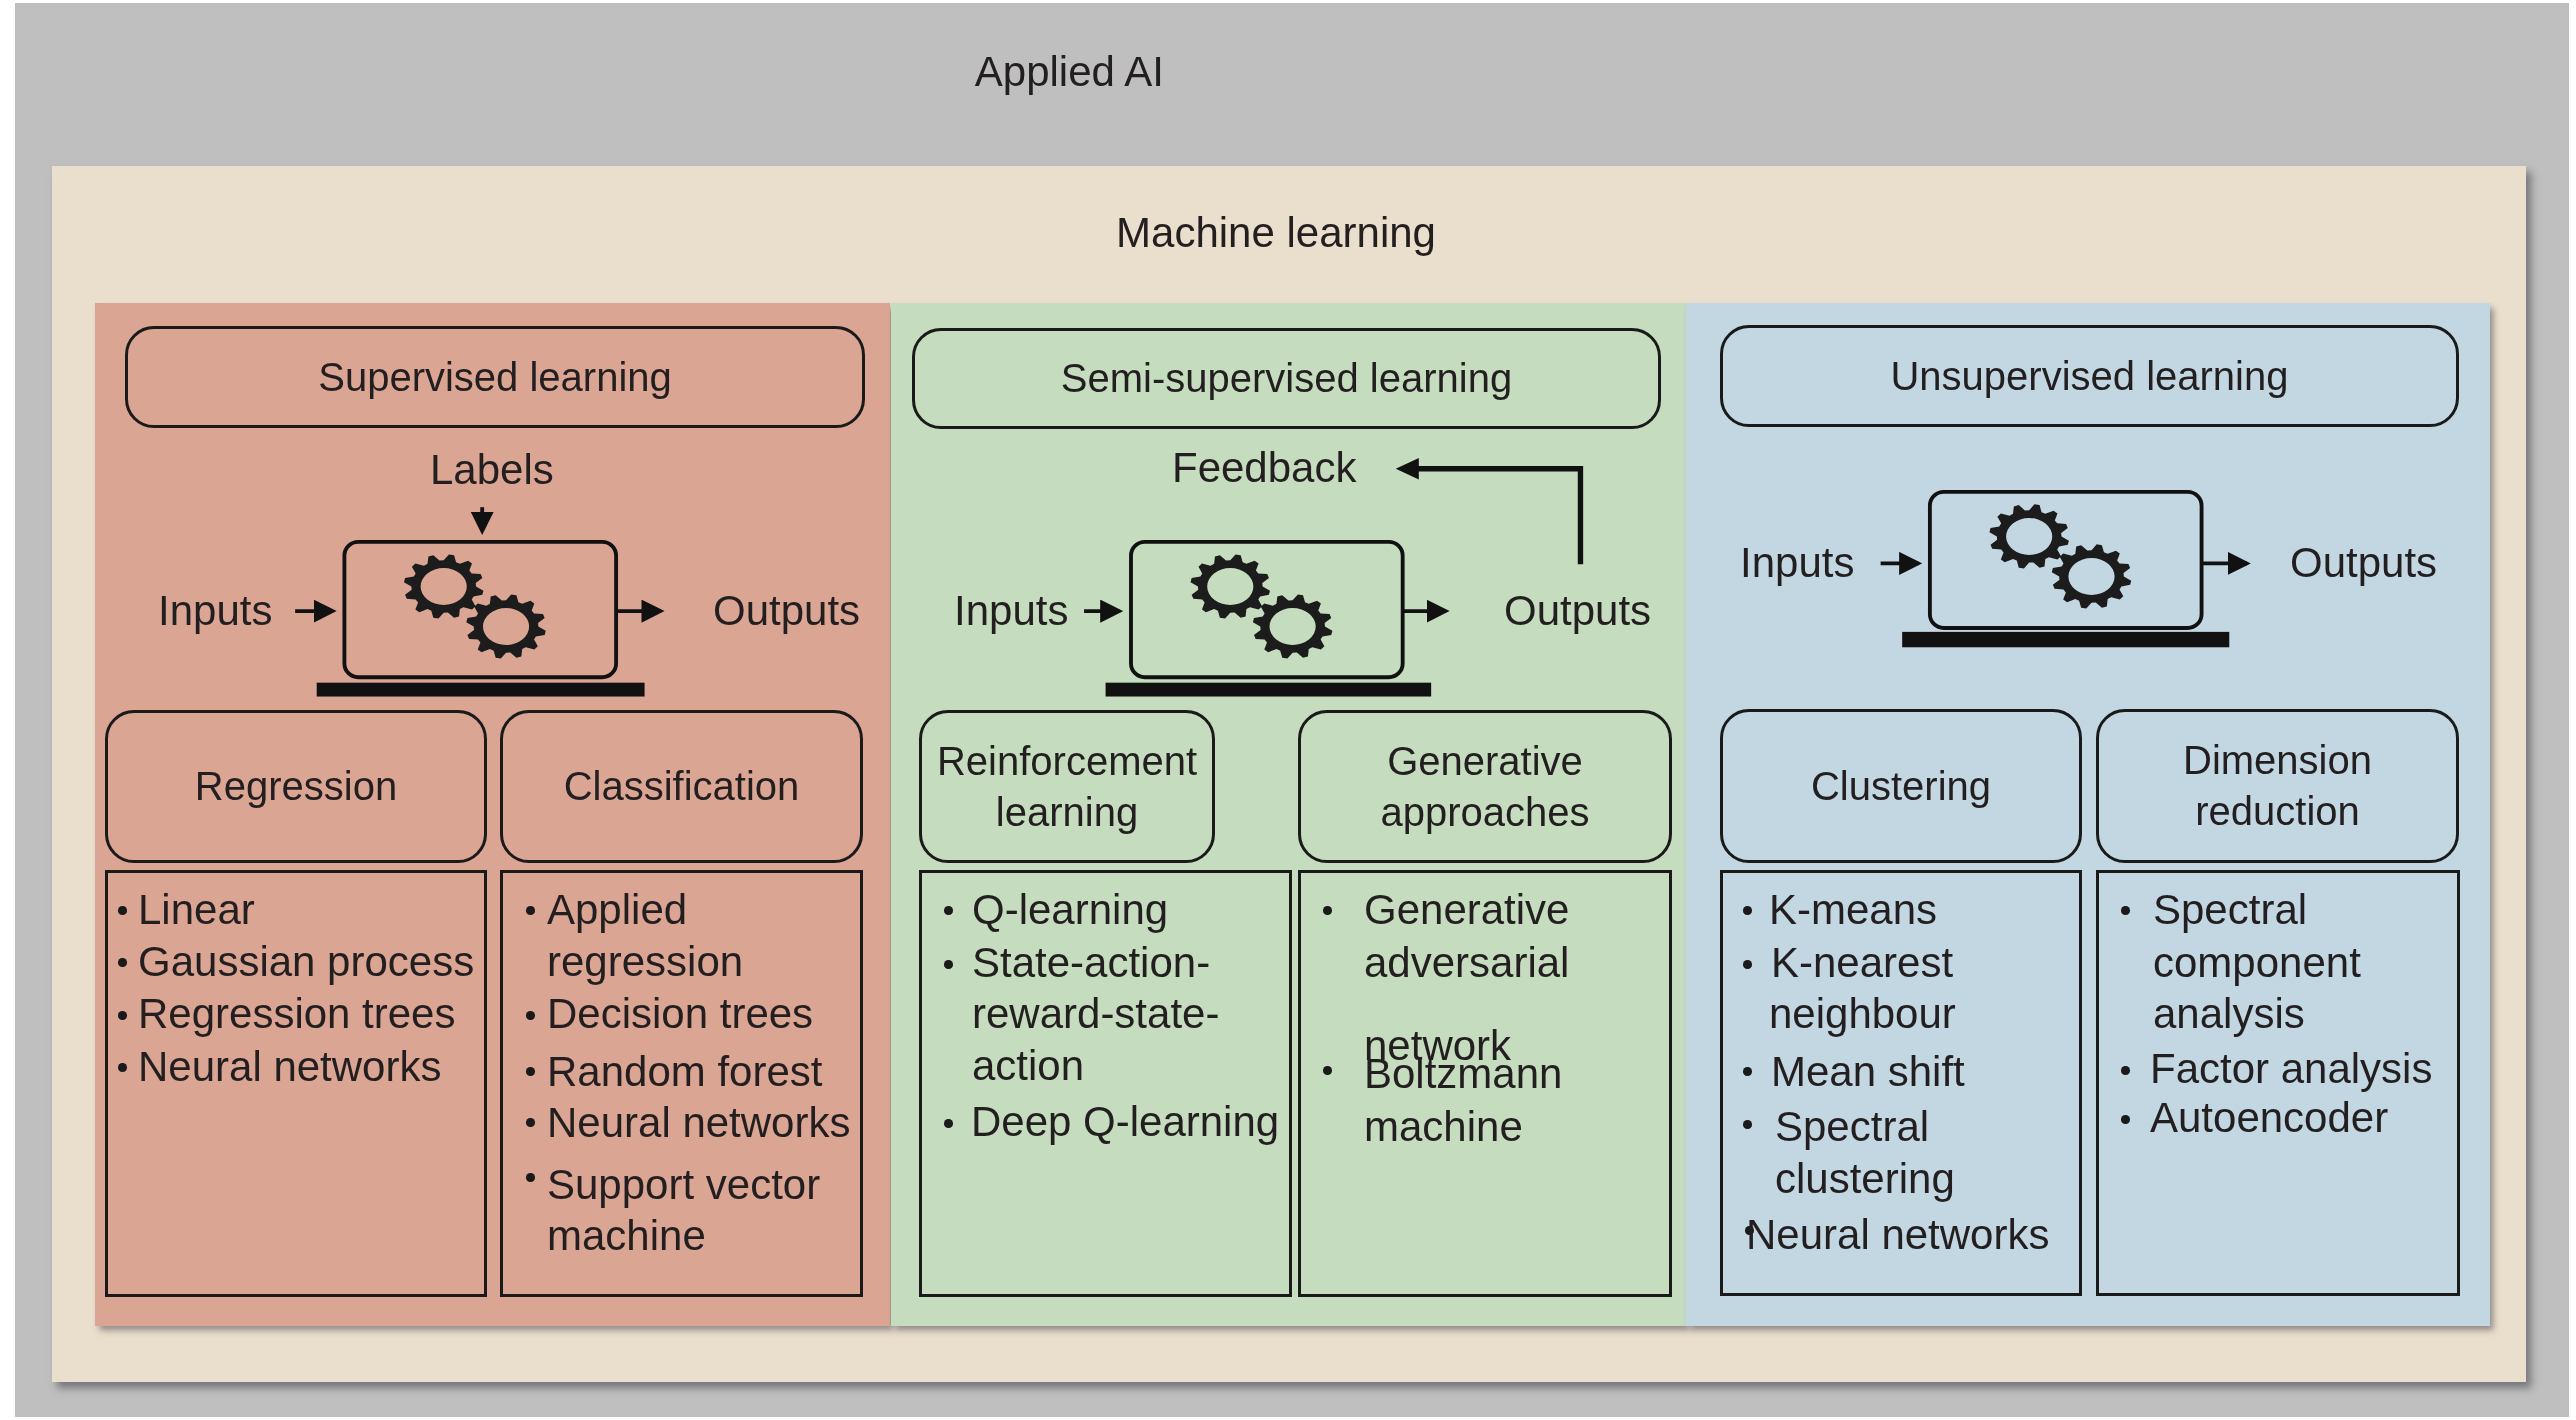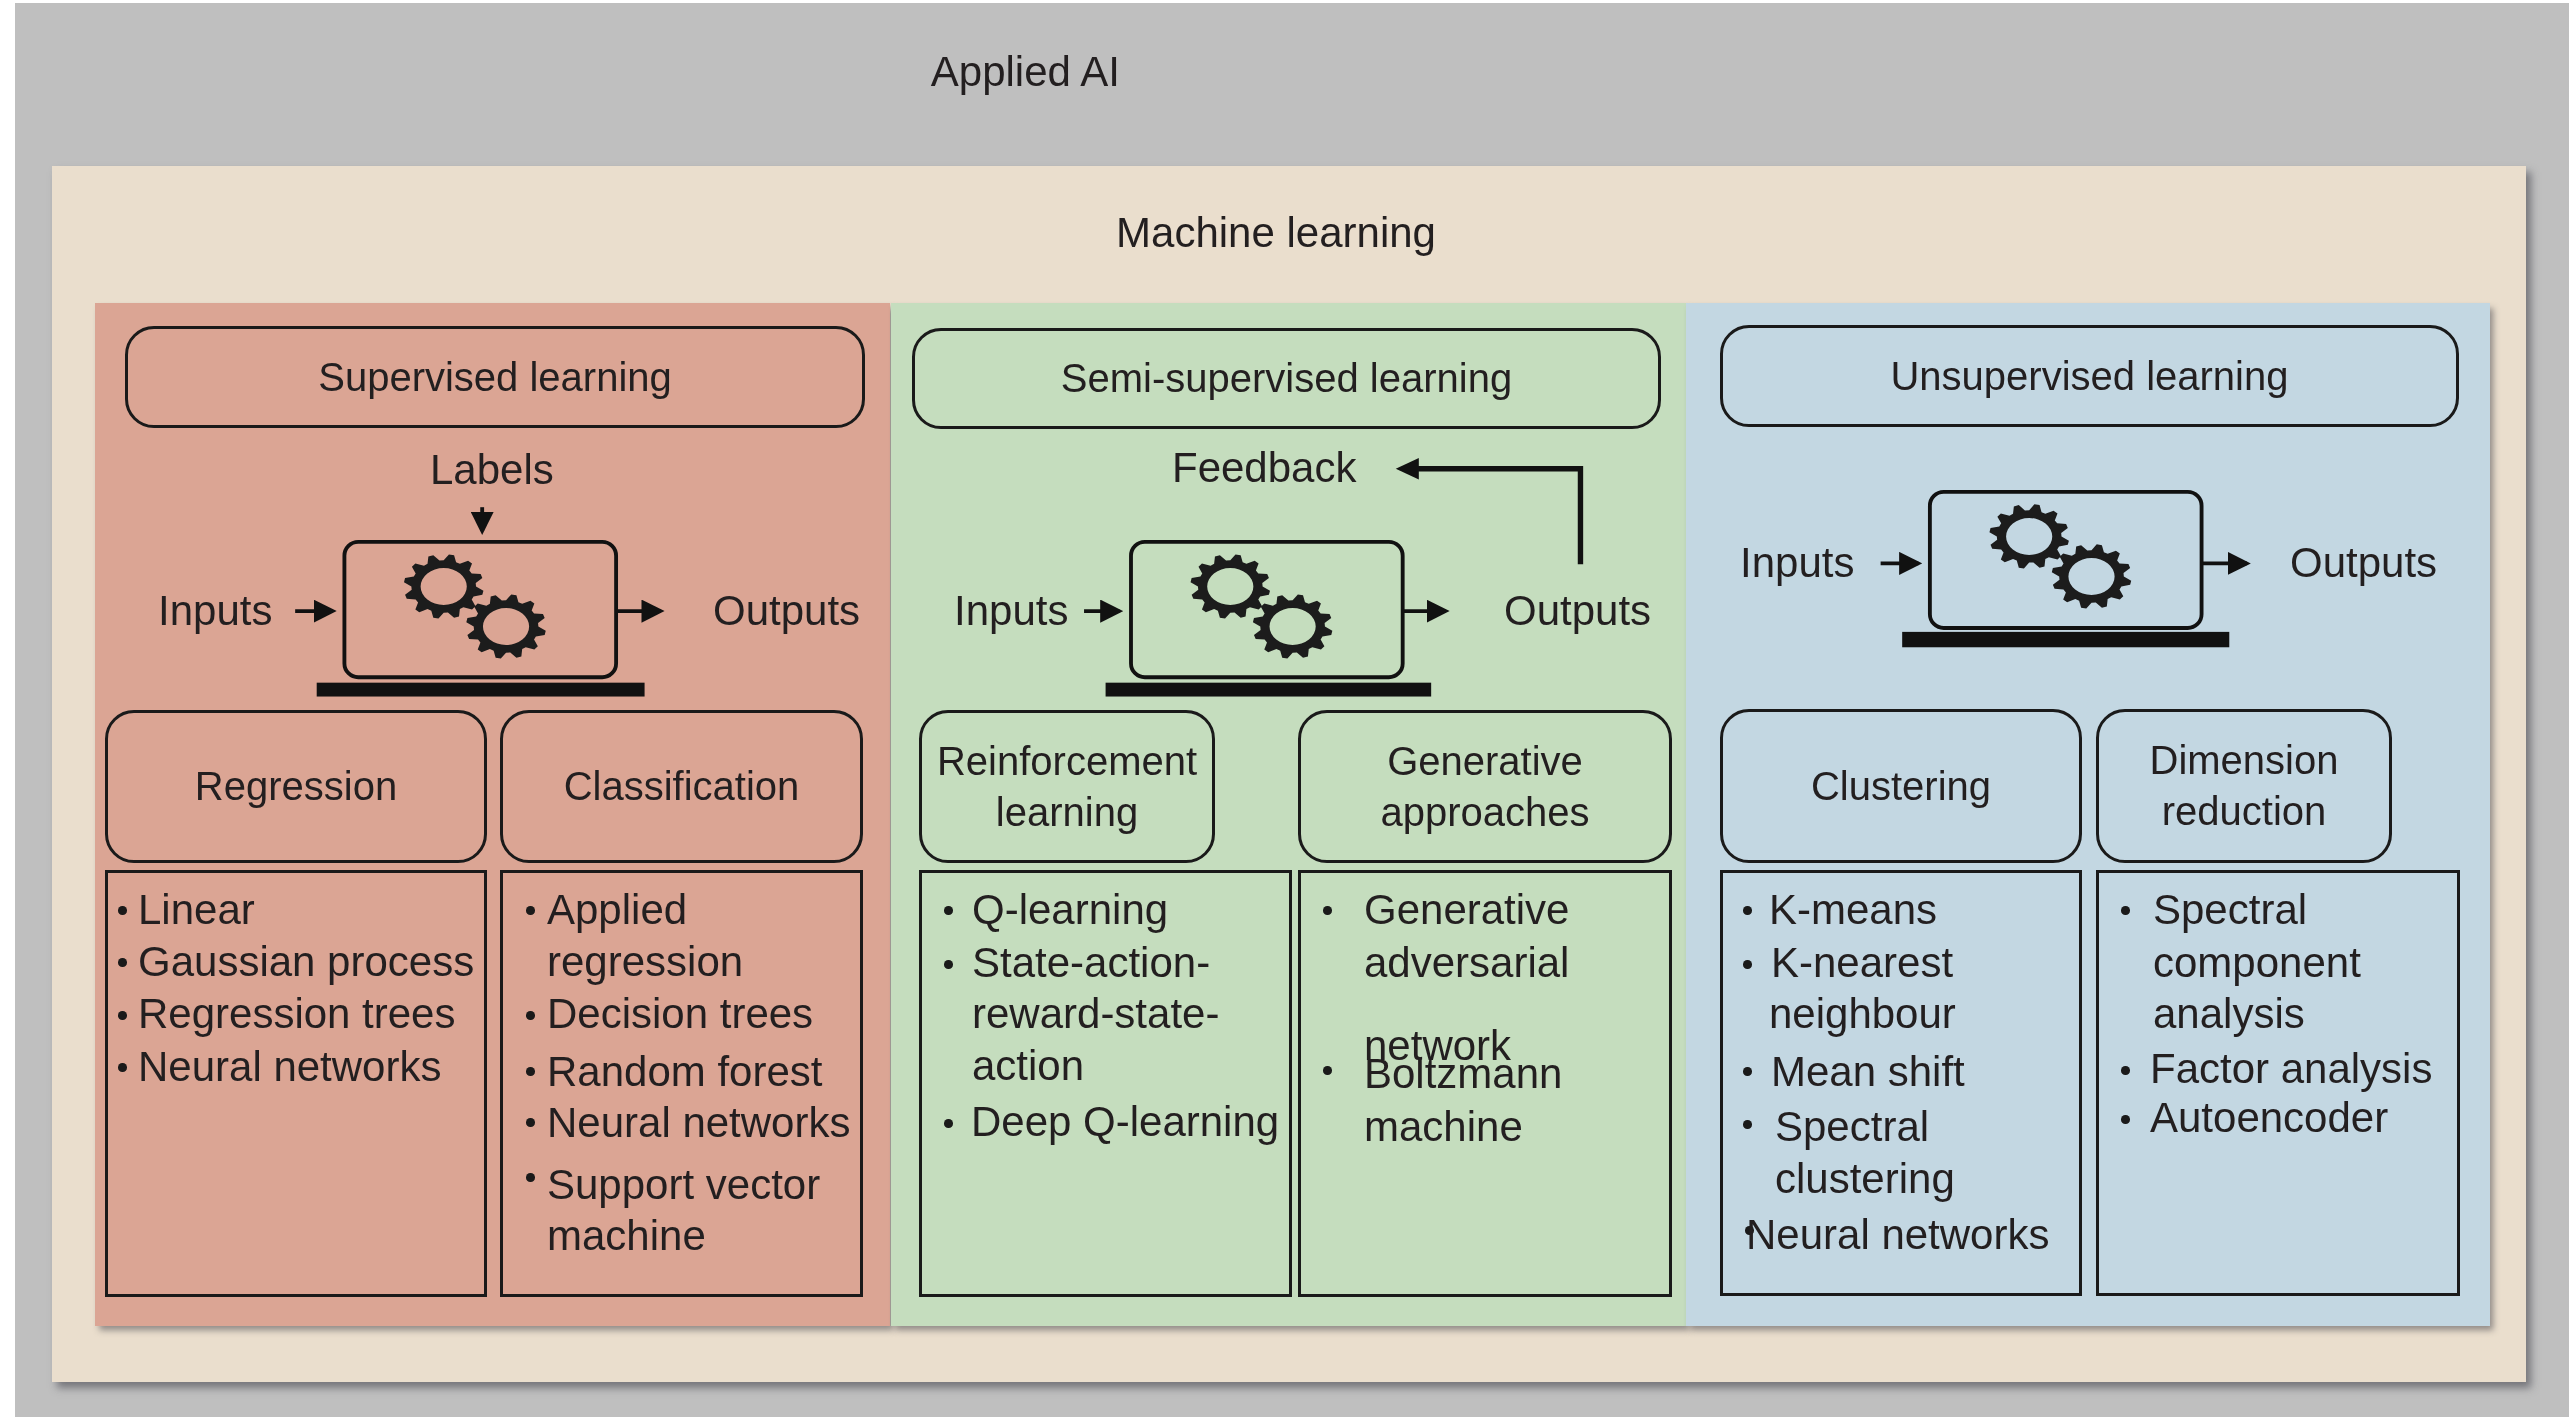--- a/index.html
+++ b/index.html
@@ -19,21 +19,21 @@
                text-align: center; font-size: 40px; line-height: 51px; border-radius: 29px; }
   .lbl { font-size: 42px; line-height: 46px; white-space: nowrap; z-index: 6; }
   .li { font-size: 42px; line-height: 49px; white-space: nowrap; z-index: 6; }
   .bullet { width: 8.5px; height: 8.5px; border-radius: 50%; background: #1a1a1a; z-index: 6; }
   svg.overlay { position: absolute; left: 0; top: 0; z-index: 7; pointer-events: none; }
 </style>
 </head>
 <body>
 
 <div class="abs gray-frame"></div>
-<div class="abs title" style="left:15.4px; width:2020px; top:49px;">Applied AI</div>
+<div class="abs title" style="left:15.4px; width:2020px; top:49px;padding-left:44px;">Applied AI</div>
 
 <div class="abs beige-frame"></div>
 <div class="abs title" style="left:52px; width:2448px; top:210px;">Machine learning</div>
 
 <div class="abs panel panel-red"></div>
 <div class="abs panel panel-green"></div>
 <div class="abs panel panel-blue"></div>
 
 <div class="abs box box-label" style="left:125px; top:326px; width:740px; height:102px;">
   <span>Supervised learning</span>
@@ -110,21 +110,21 @@
 
 <div class="abs box box-label" style="left:1720px; top:325px; width:739px; height:102px;">
   <span>Unsupervised learning</span>
 </div>
 <div class="abs lbl" style="left:1740px; top:540px;">Inputs</div>
 <div class="abs lbl" style="left:2290px; top:540px;">Outputs</div>
 
 <div class="abs box box-label" style="left:1720px; top:709px; width:362px; height:154px;">
   <span>Clustering</span>
 </div>
-<div class="abs box box-label" style="left:2096px; top:709px; width:296px; height:154px;">
+<div class="abs box box-label" style="left:2096px; top:709px; width:363px; height:154px;">
   <span>Dimension</span>
   <span>reduction</span>
 </div>
 <div class="abs box" style="left:1720px; top:870px; width:362px; height:426px;"></div>
 <div class="abs box" style="left:2096px; top:870px; width:364px; height:426px;"></div>
 
 <div class="abs bullet" style="left:1743px; top:906px;"></div>
 <div class="abs li" style="left:1769px; top:885px;">K-means</div>
 <div class="abs bullet" style="left:1743px; top:960px;"></div>
 <div class="abs li" style="left:1771px; top:938px;">K-nearest</div>

